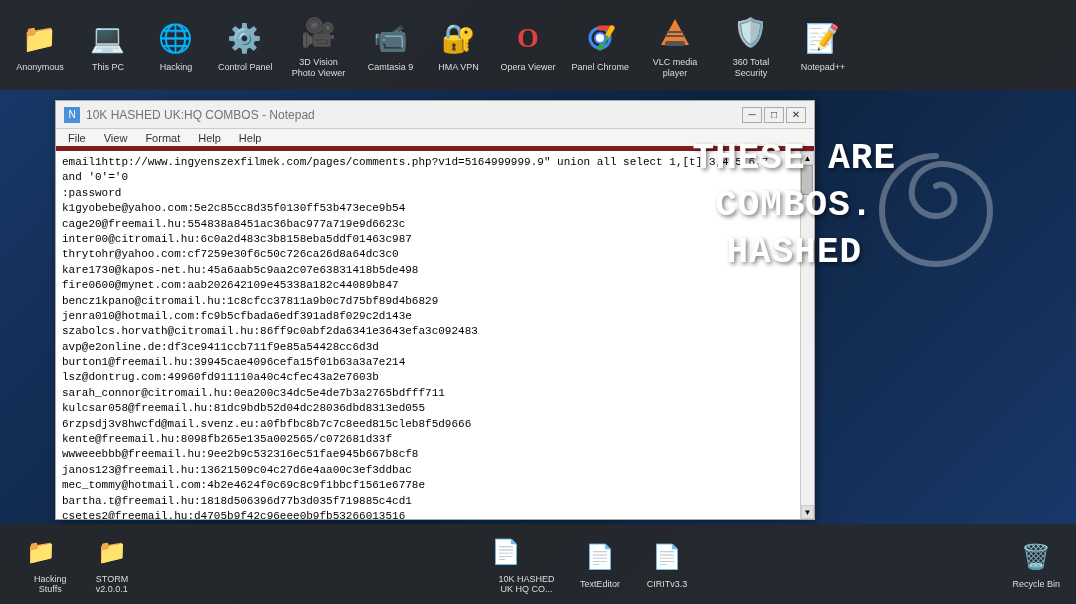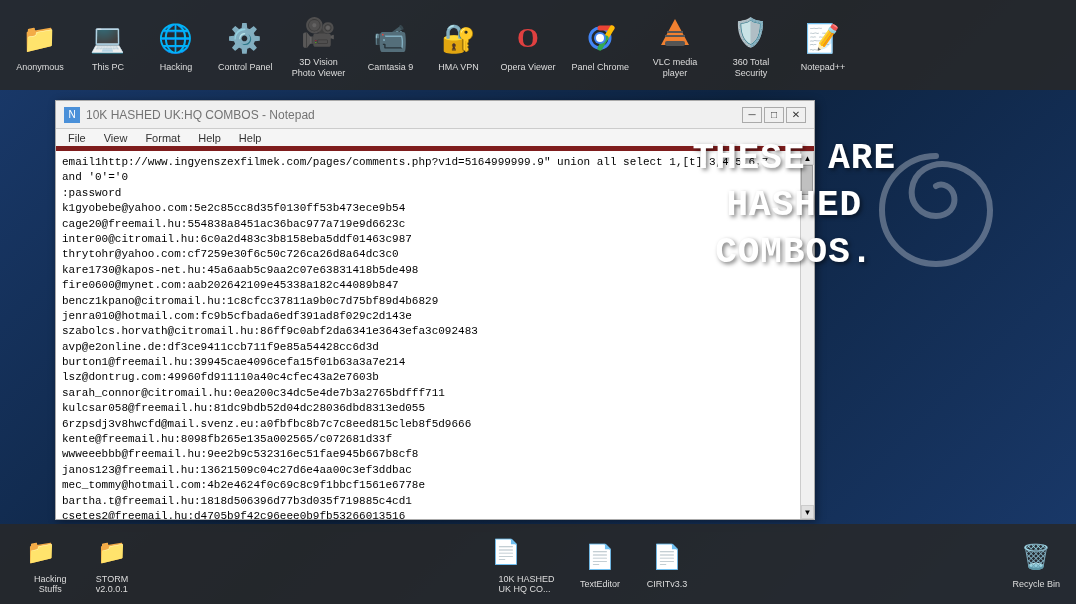--- a/index.html
+++ b/index.html
@@ -392,39 +392,39 @@
         <div class="scroll-track">
           <div class="scroll-thumb"></div>
         </div>
         <div class="scroll-arrow">▼</div>
       </div>
     </div>
   </div>
 
   <div class="overlay-text">
     <div>THESE ARE</div>
+    <div>COMBOS.</div>
     <div>HASHED</div>
-    <div>COMBOS.</div>
   </div>
 
   <div class="bottom-taskbar">
     <div class="bottom-icon">
       <div class="icon-img">📁</div>
       <div class="icon-label" style="white-space:pre-line; text-align:center;margin-left:18px;">Hacking
 Stuffs</div>
     </div>
     <div class="bottom-icon">
       <div class="icon-img">📁</div>
       <div class="icon-label" style="white-space:pre-line; text-align:left;">STORM
 v2.0.0.1</div>
     </div>
     <div style="flex:1"></div>
     <div class="bottom-icon">
       <div class="icon-img">📄</div>
-      <div class="icon-label" style="white-space:pre-line; text-align:left;margin-left:41px;">10K HASHED
+      <div class="icon-label" style="white-space:pre-line; text-align:center;margin-left:41px;">10K HASHED
 UK HQ CO...</div>
     </div>
     <div class="bottom-icon">
       <div class="icon-img">📄</div>
       <div class="icon-label">TextEditor</div>
     </div>
     <div class="bottom-icon">
       <div class="icon-img">📄</div>
       <div class="icon-label">CIRITv3.3</div>
     </div>

